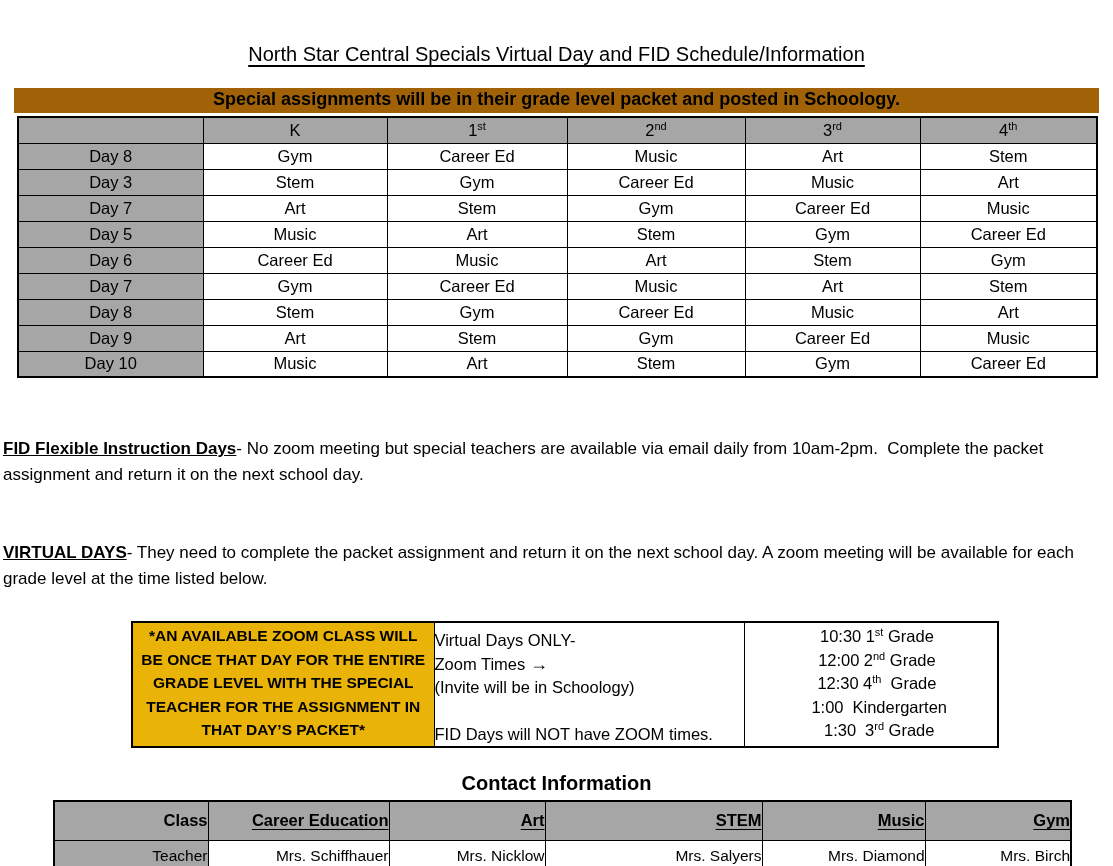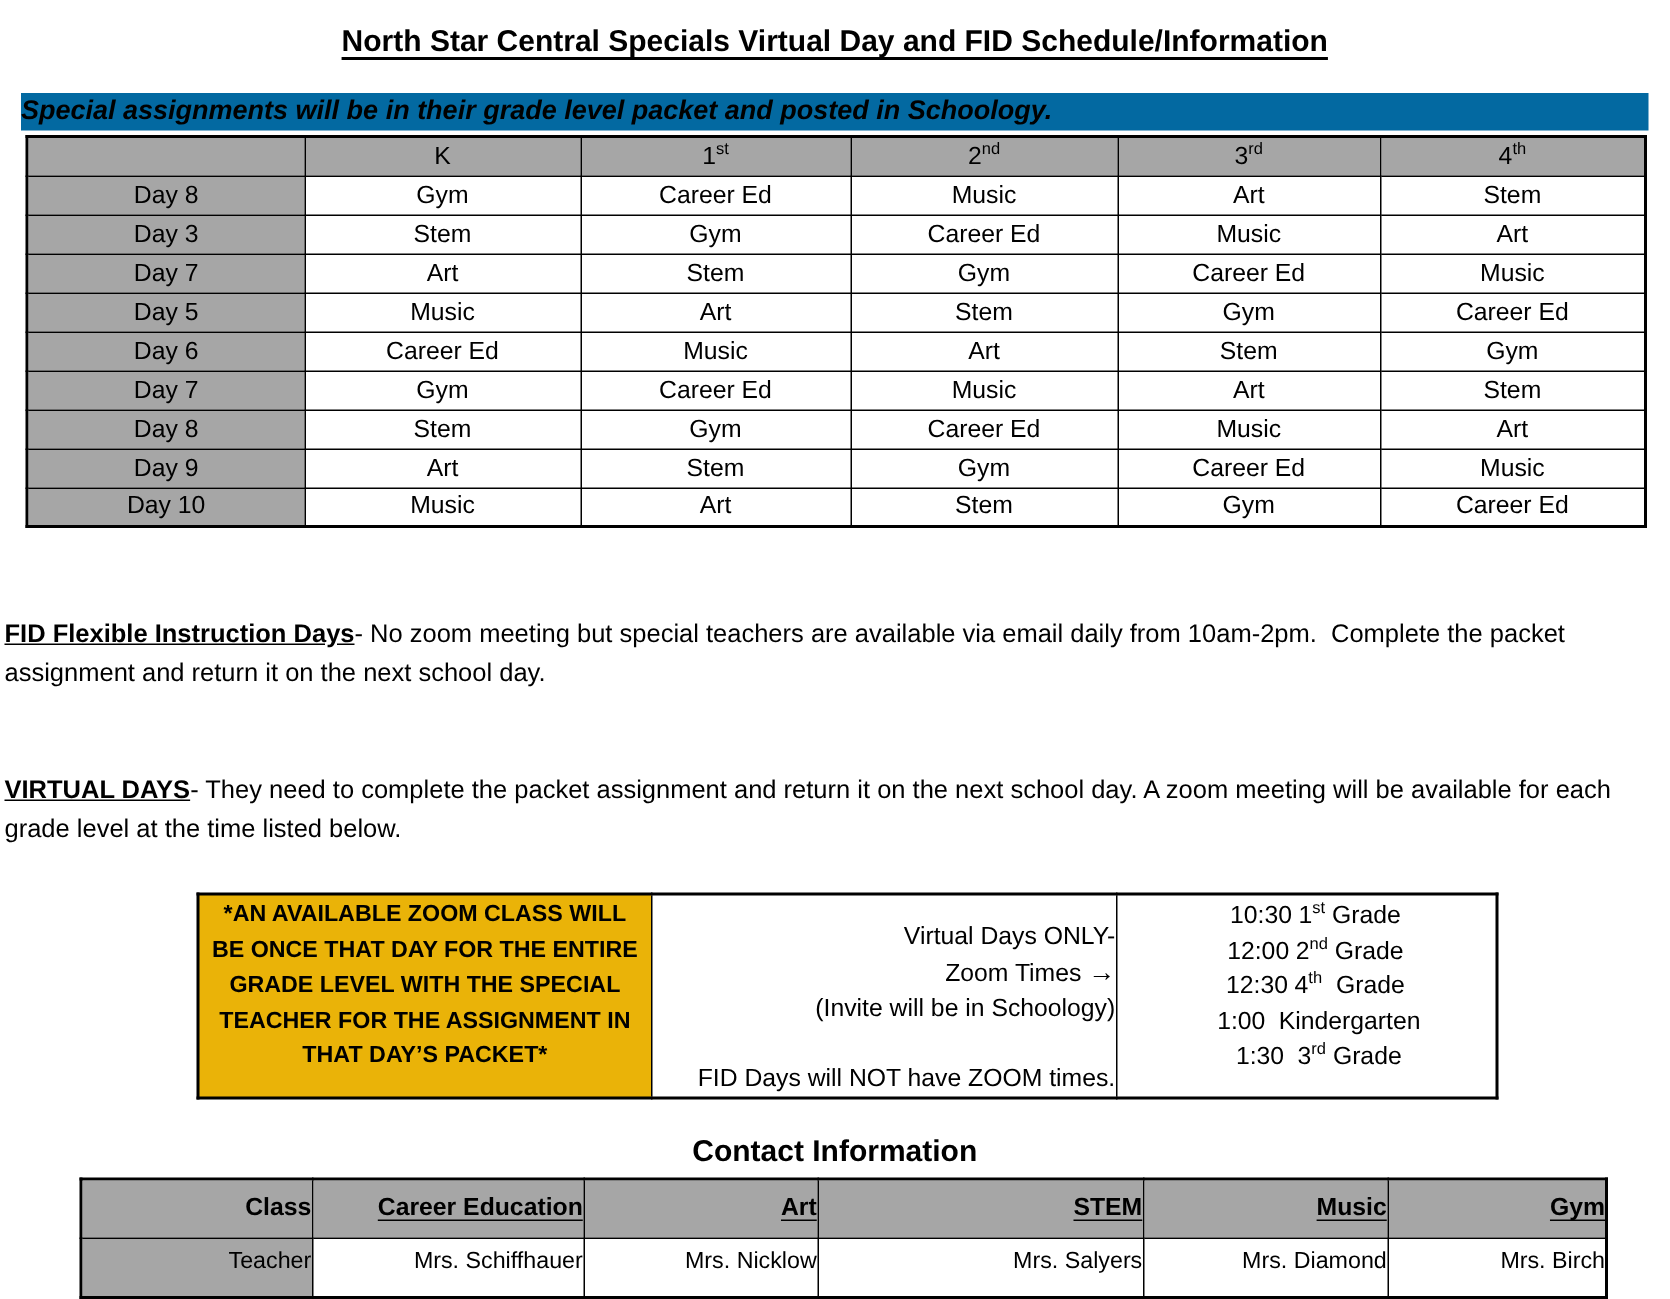--- a/index.html
+++ b/index.html
@@ -1,42 +1,42 @@
 <!DOCTYPE html>
 <html><head>
 <meta charset="utf-8">
 <style>
   * { margin:0; padding:0; box-sizing:border-box; }
   html,body { width:1113px; height:866px; }
   body {
     font-family:"Liberation Sans","DejaVu Sans",sans-serif;
     background:#ffffff; color:#000; overflow:hidden;
   }
-  .title { text-align:center; margin-top:17px; font-size:20px; font-weight:bold; }
+  .title { text-align:center; margin-top:43px; font-size:20px; font-weight:normal; }
   .title span { text-decoration:underline; text-decoration-thickness:2px; text-underline-offset:4px; }
 
   .banner {
-    margin:22px 14px 3px 14px; background:#0369a1; 
-    font-size:18px; font-weight:bold; font-style:italic; padding:1px 0 3px 0;
+    margin:22px 14px 3px 14px; background:#a16207; text-align:center;
+    font-size:18px; font-weight:bold; padding:1px 0 3px 0;
   }
 
   table { border-collapse:collapse; }
   sup { font-size:11px; line-height:0; }
 
   .sched { margin-left:17px; width:1079px; table-layout:fixed; border:2px solid #000; }
   .sched td { border:1px solid #000; text-align:center; font-size:16.5px; height:26px; padding:0; overflow:hidden; }
   .sched tr.hdr td, .sched td.day { background:#a6a6a6; }
 
   .paras { margin:6px 4px 0 3px; font-size:17px; line-height:26px; white-space:pre-wrap; }
   .lead { font-weight:bold; text-decoration:underline; }
 
   .zoombox { margin:3px 0 0 131px; width:866px; table-layout:fixed; border:2px solid #000; }
   .zoombox td { border:1px solid #000; vertical-align:top; }
   td.znote { background:#eab308; font-weight:bold; text-align:center; font-size:15.5px; line-height:23.5px; padding:1px 8px; }
-  td.zmid  { text-align:right; font-size:16.5px; line-height:23.5px; padding-top:16px; }
+  td.zmid  { text-align:left; font-size:16.5px; line-height:23.5px; padding-top:6px; }
   .zbold { font-weight:normal; }
   .zarrow { font-weight:bold; font-size:18px; }
   .blankline { height:23px; }
   td.ztimes { font-size:16.5px; line-height:23.5px; padding:2px 0 0 8px; text-align:center; }
   .ztimes .t { display:inline-block; width:50px; white-space:pre; }
   .ztimes .post, .ztimes .pre { white-space:pre-wrap; }
 
   .contact-heading { margin-top:24px; text-align:center; font-size:20px; font-weight:bold; }
 
   .contactt { margin:5px 0 0 53px; width:1017px; table-layout:fixed; border:2px solid #000; }

